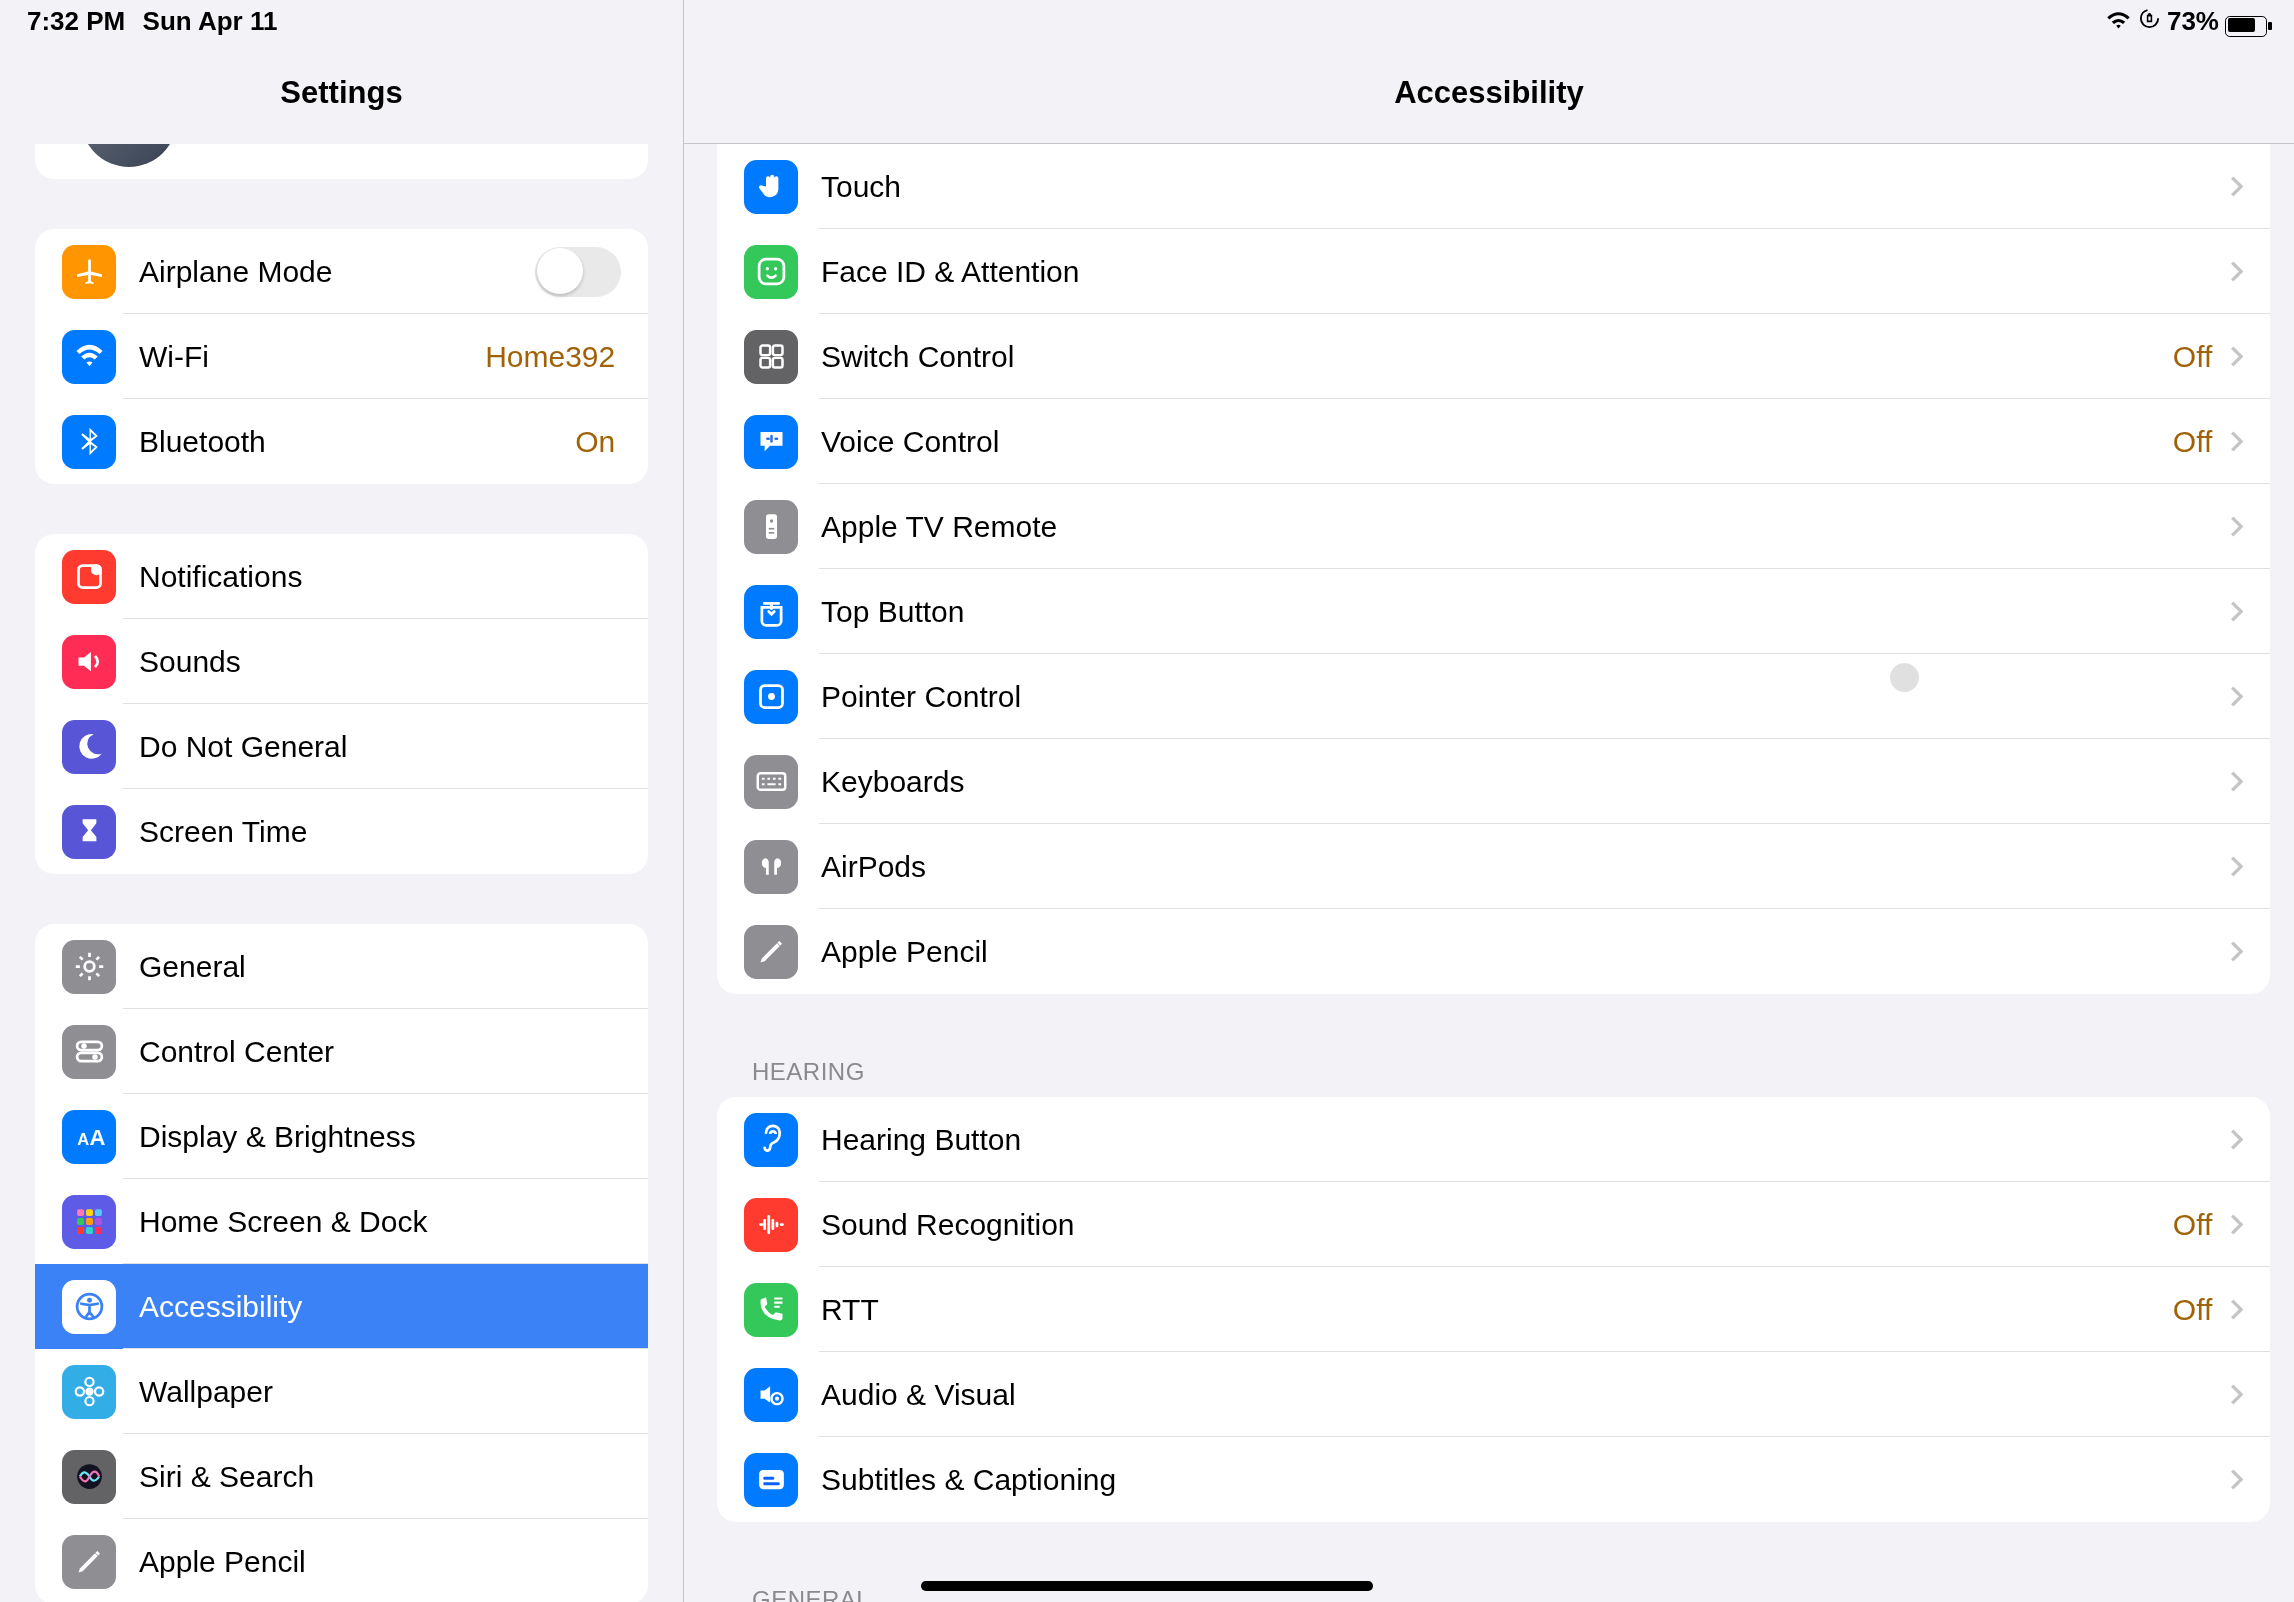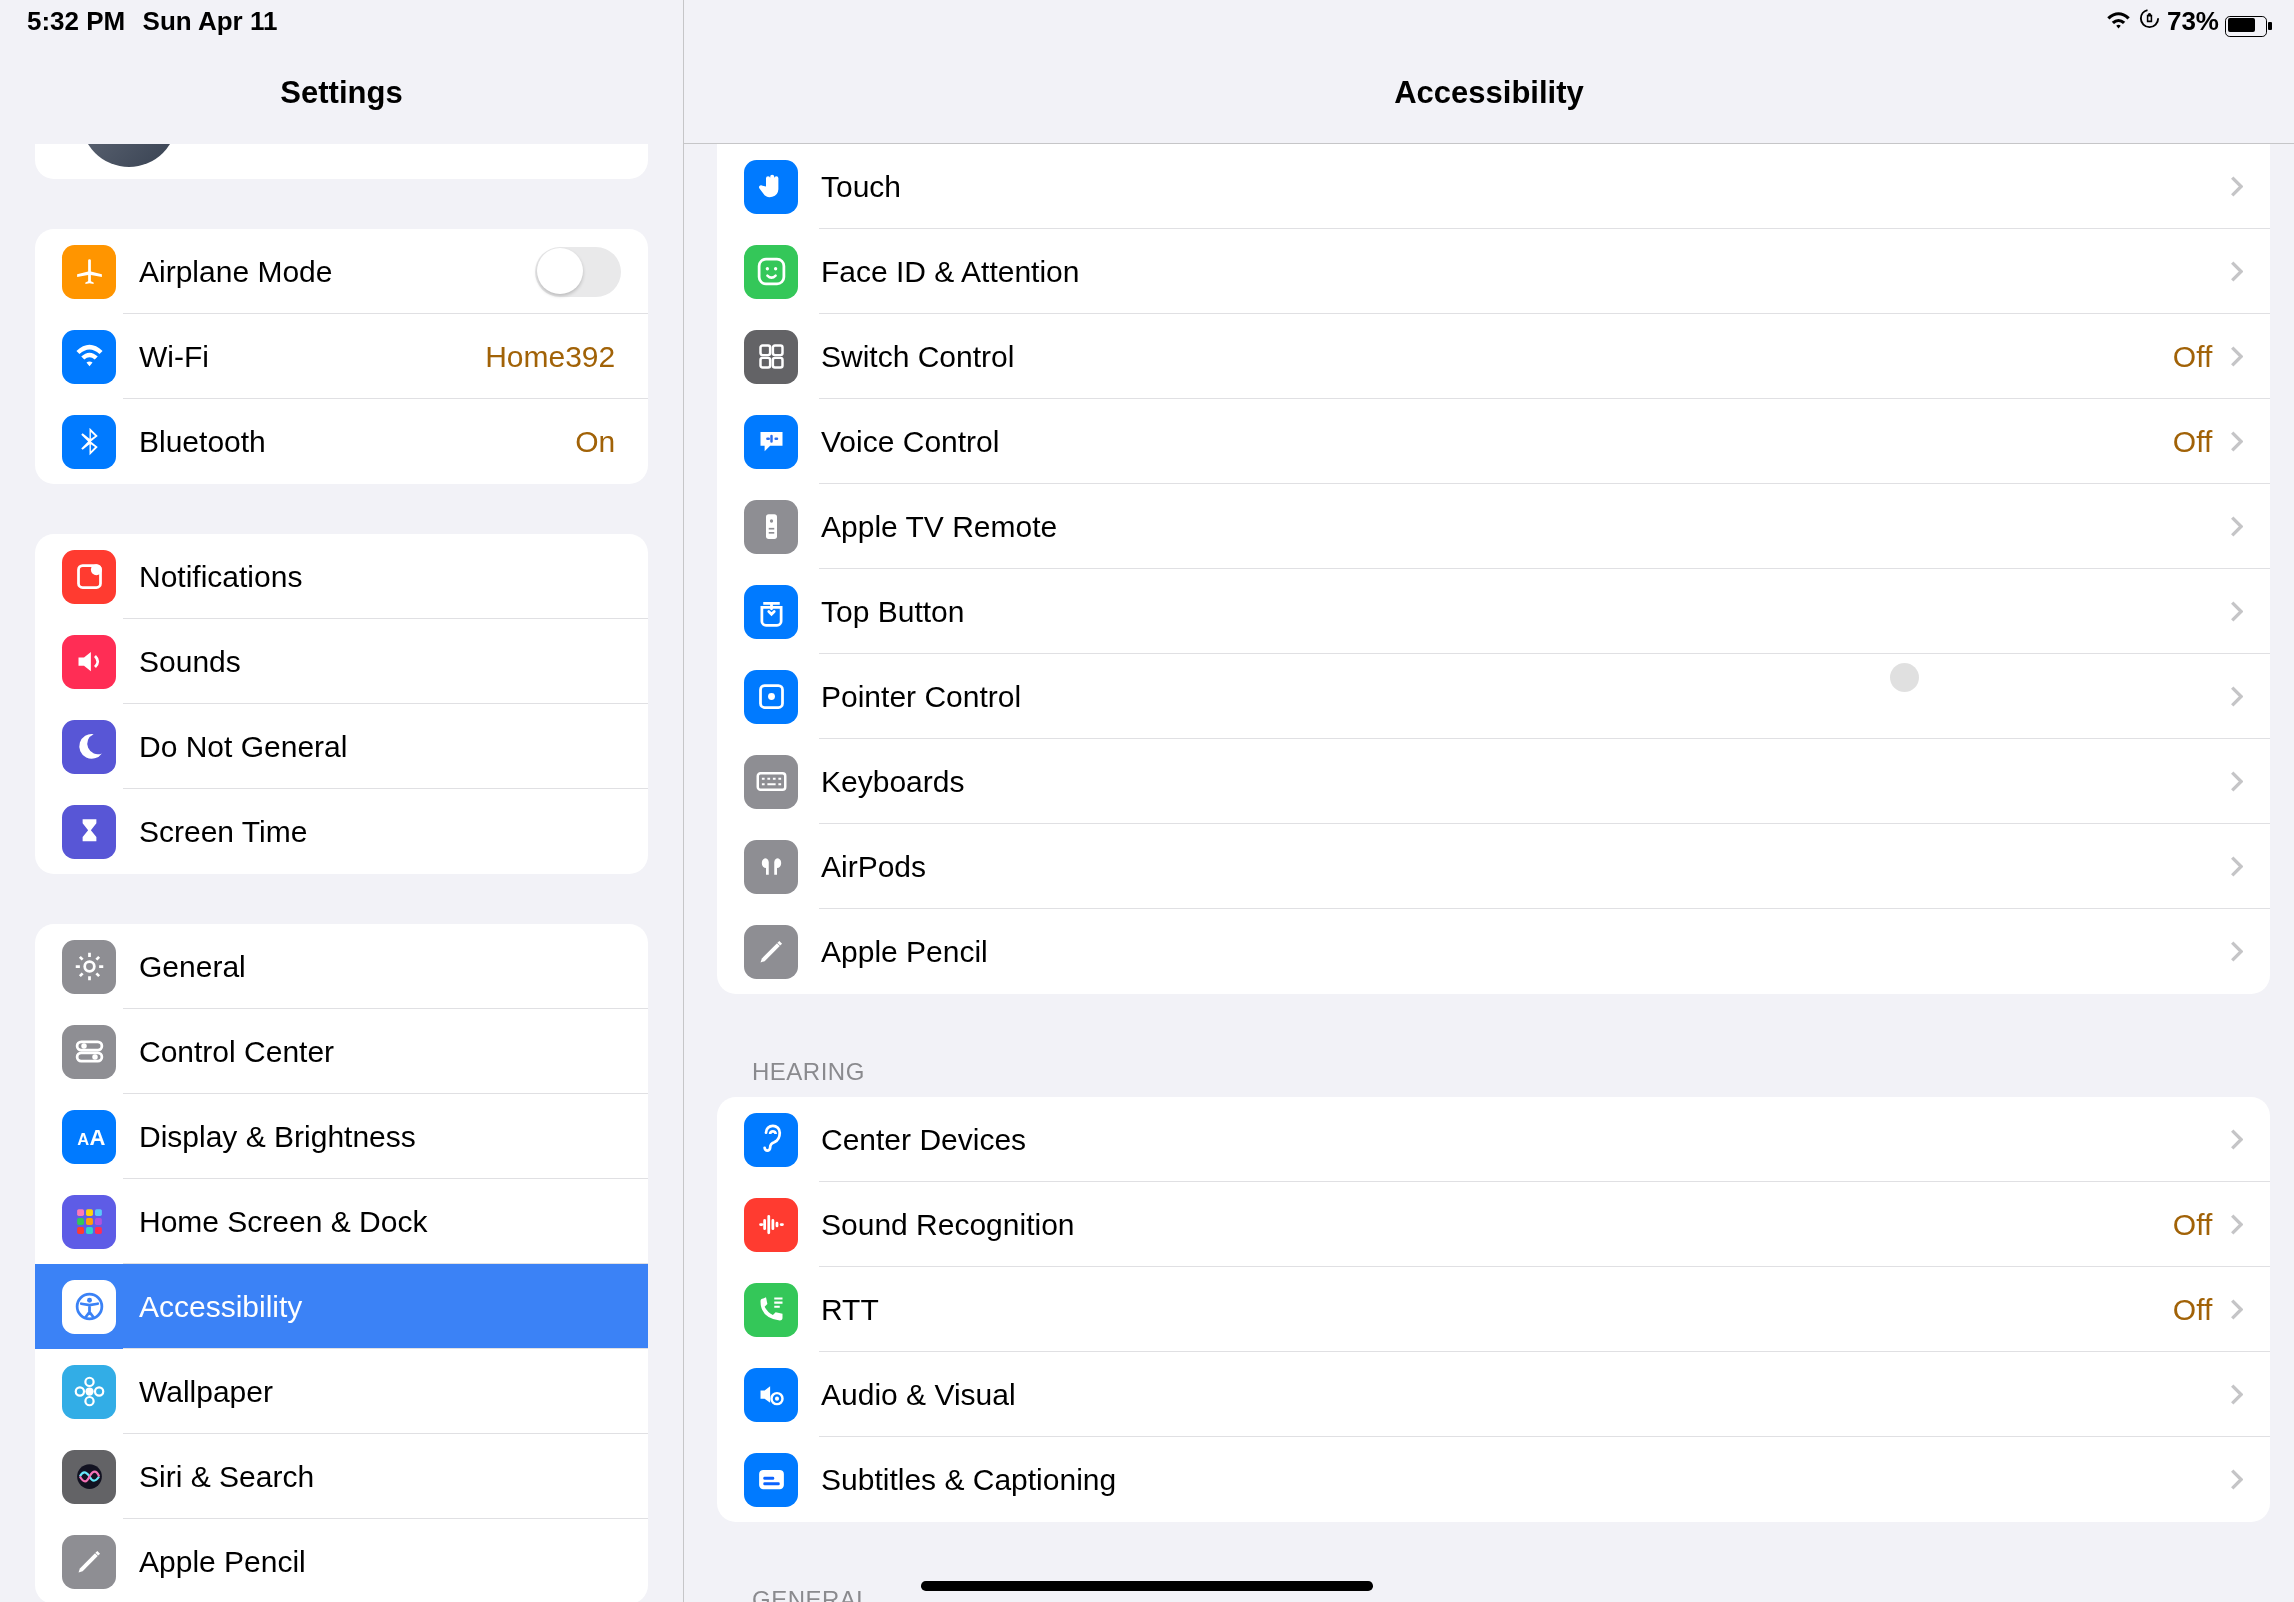--- a/index.html
+++ b/index.html
@@ -211,21 +211,21 @@
     position: absolute; width: 29px; height: 29px; border-radius: 50%;
     background: rgba(0,0,0,0.12);
     top: 663px; left: 1206px;
   }
 </style>
 </head>
 <body>
 
 <div class="status-bar">
   <div class="status-left">
-    <span>5:32 PM</span>
+    <span>7:32 PM</span>
     <span>Sun Apr 11</span>
   </div>
   <div class="status-right">
     <span>
       <svg width="27" height="21" viewBox="0 0 24 18">
           <path d="M12 17 L14 14.5 Q12 13 10 14.5 Z M6 11 Q12 6 18 11 L16 13 Q12 9.5 8 13 Z M2 7 Q12 -2 22 7 L20 9 Q12 1.5 4 9 Z" fill="#000"></path>
         </svg>
     </span>
     <span>
       <svg width="23" height="23" viewBox="0 0 24 24">
@@ -560,21 +560,21 @@
         </div>
         <div class="group-header">HEARING</div>
         <div class="group">
           <div class="row">
             <div class="icon bg-blue">
               <svg viewBox="0 0 24 24" fill="currentColor">
                 <path d="M8 7 a5 5 0 0 1 10 0 q0 5 -4 7 q-3 1 -3 4 a2 2 0 0 1 -4 0" fill="none" stroke="currentColor" stroke-width="2" stroke-linecap="round"></path>
                 <path d="M11 8 a2 2 0 0 1 4 0" fill="none" stroke="currentColor" stroke-width="2"></path>
               </svg>
             </div>
-            <div class="row-label">Center Devices</div>
+            <div class="row-label">Hearing Button</div>
             <div class="chev"><svg viewBox="0 0 12 20">
                 <polyline points="2,2 10,10 2,18"></polyline>
               </svg></div>
             <div class="sep"></div>
           </div>
           <div class="row">
             <div class="icon bg-red">
               <svg viewBox="0 0 24 24" fill="currentColor">
                 <path d="M4 12 h1 M7 9 v6 M10 6 v12 M13 9 v6 M16 11 v2 M19 12 h1" stroke="currentColor" stroke-width="2" stroke-linecap="round"></path>
               </svg>

